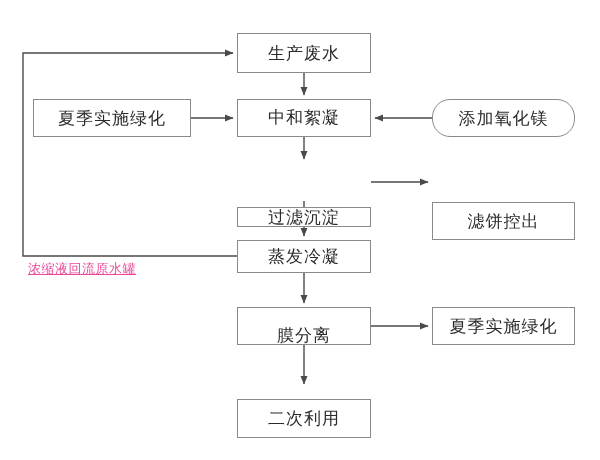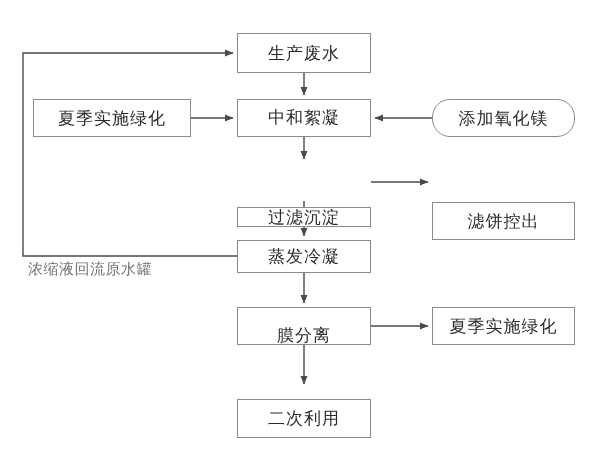--- a/index.html
+++ b/index.html
@@ -24,25 +24,26 @@
     align-items: center;
     justify-content: center;
     color: #2b2b2b;
     font-size: 17px;
     letter-spacing: 1px;
     line-height: 1;
     white-space: nowrap;
   }
   .free-label {
     position: absolute;
-    color: #737373;
-    font-size: 15px;
+    color: #ec4899;
+    font-size: 13px;
     letter-spacing: 0.5px;
     line-height: 1;
     white-space: nowrap;
+    text-decoration: underline;
   }
   #edges {
     position: absolute;
     left: 0;
     top: 0;
     width: 600px;
     height: 460px;
     pointer-events: none;
   }
 </style>

